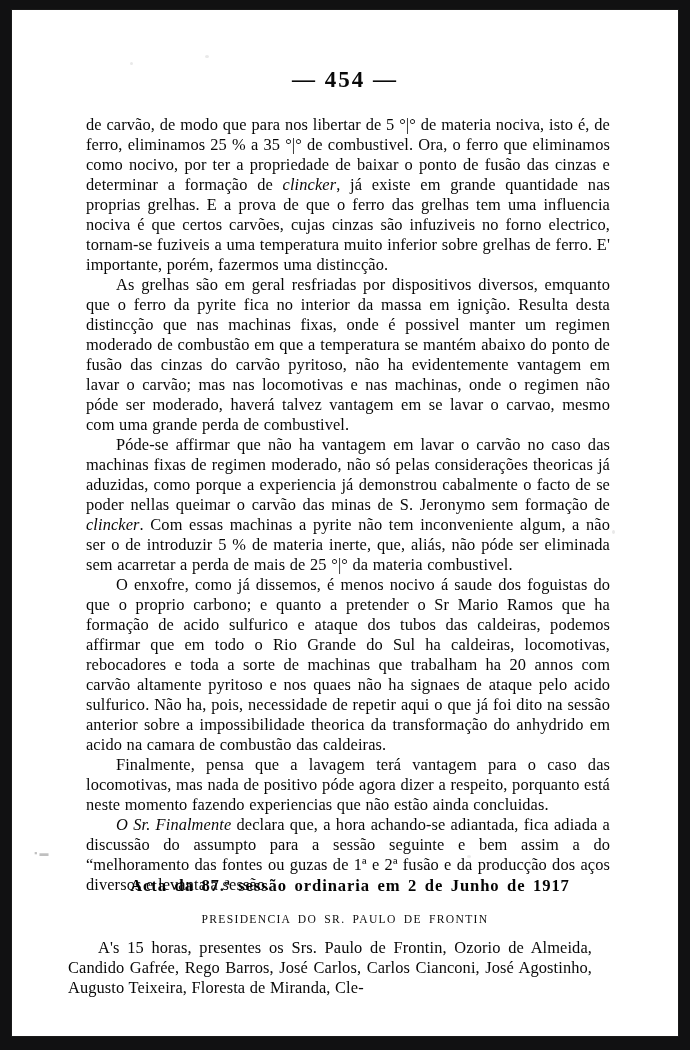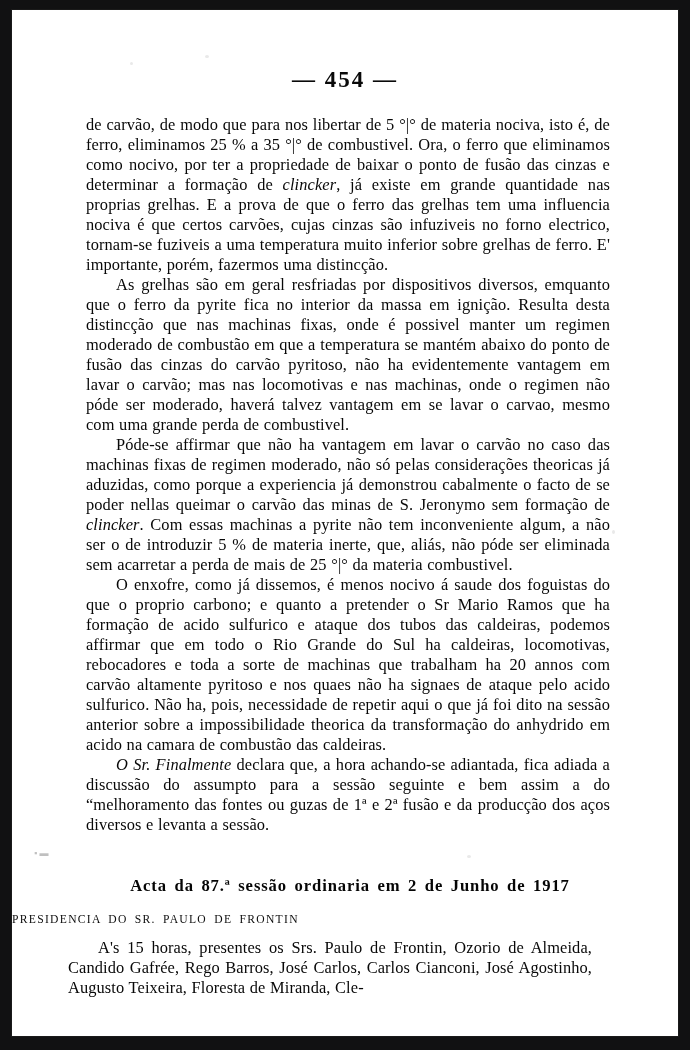--- a/index.html
+++ b/index.html
@@ -99,20 +99,21 @@
     font-weight: 700;
     color: #0e0e0e;
     letter-spacing: 0.9px;
     word-spacing: 2.5px;
   }
   .presidencia {
     position: absolute;
     left: 0;
     top: 903px;
     width: 666px;
+    text-align: center;
     font-family: "Liberation Serif", "DejaVu Serif", serif;
     font-size: 11.6px;
     font-weight: 400;
     color: #161616;
     letter-spacing: 1.3px;
     word-spacing: 3px;
   }
 
   .closing-block {
     position: absolute;
@@ -149,20 +150,21 @@
 
       <div class="page-number">— 454 —</div>
 
       <div class="smudge" style="left:22px;top:838px;">▪ ▬</div>
 
       <div class="textblock">
         <p class="para noindent"><span>de carvão, de modo que para nos libertar de 5 °|° de materia nociva, isto é, de ferro, eliminamos 25 % a 35 °|° de combustivel. Ora, o ferro que eliminamos como nocivo, por ter a propriedade de baixar o ponto de fusão das cinzas e determinar a formação de </span><em>clincker</em><span>, já existe em grande quantidade nas proprias grelhas. E a prova de que o ferro das grelhas tem uma influencia nociva é que certos carvões, cujas cinzas são infuziveis no forno electrico, tornam-se fuziveis a uma temperatura muito inferior sobre grelhas de ferro. E' importante, porém, fazermos uma distincção.</span></p>
         <p class="para"><span>As grelhas são em geral resfriadas por dispositivos diversos, emquanto que o ferro da pyrite fica no interior da massa em ignição. Resulta desta distincção que nas machinas fixas, onde é possivel manter um regimen moderado de combustão em que a temperatura se mantém abaixo do ponto de fusão das cinzas do carvão pyritoso, não ha evidentemente vantagem em lavar o carvão; mas nas locomotivas e nas machinas, onde o regimen não póde ser moderado, haverá talvez vantagem em se lavar o carvao, mesmo com uma grande perda de combustivel.</span></p>
         <p class="para"><span>Póde-se affirmar que não ha vantagem em lavar o carvão no caso das machinas fixas de regimen moderado, não só pelas considerações theoricas já aduzidas,  como porque a experiencia já demonstrou cabalmente o facto de se poder nellas queimar o carvão das minas de S. Jeronymo  sem formação de </span><em>clincker</em><span>. Com essas machinas a pyrite não tem inconveniente algum, a não ser o de introduzir 5 % de materia inerte, que, aliás, não póde ser eliminada sem acarretar a perda de mais de 25 °|° da materia combustivel.</span></p>
         <p class="para"><span>O enxofre, como já dissemos, é menos nocivo á saude dos foguistas  do que o proprio  carbono; e quanto  a pretender o Sr Mario Ramos que ha formação de acido sulfurico e ataque dos tubos das caldeiras, podemos affirmar que em todo o Rio Grande do Sul ha caldeiras, locomotivas, rebocadores e toda a sorte de machinas que trabalham ha 20 annos com carvão altamente pyritoso e nos quaes não ha signaes de ataque pelo acido sulfurico. Não ha, pois, necessidade de repetir aqui o que já foi dito na sessão anterior sobre a impossibilidade theorica da transformação do anhydrido em acido na camara de combustão das caldeiras.</span></p>
+        <p class="para"><span>Finalmente, pensa que a lavagem terá vantagem para o caso das locomotivas, mas nada de positivo póde agora dizer a respeito, porquanto está neste momento fazendo experiencias que não estão ainda concluidas.</span></p>
         <p class="para"><em>O Sr. Finalmente</em><span> declara que, a hora achando-se adiantada, fica adiada a discussão do assumpto para a sessão seguinte e bem assim a do “melhoramento das fontes ou guzas de 1ª e 2ª fusão e da producção dos aços diversos e levanta a sessão.</span></p>
       </div>
 
       <div class="acta-heading">Acta da 87.ª sessão ordinaria em 2 de Junho de 1917</div>
 
       <div class="presidencia">PRESIDENCIA DO SR. PAULO DE FRONTIN</div>
 
       <div class="closing-block">
         <p class="para"><span>A's 15 horas, presentes os Srs. Paulo de Frontin, Ozorio de Almeida, Candido Gafrée, Rego Barros, José Carlos, Carlos Cianconi, José Agostinho, Augusto Teixeira, Floresta de Miranda, Cle-</span></p>
       </div>

